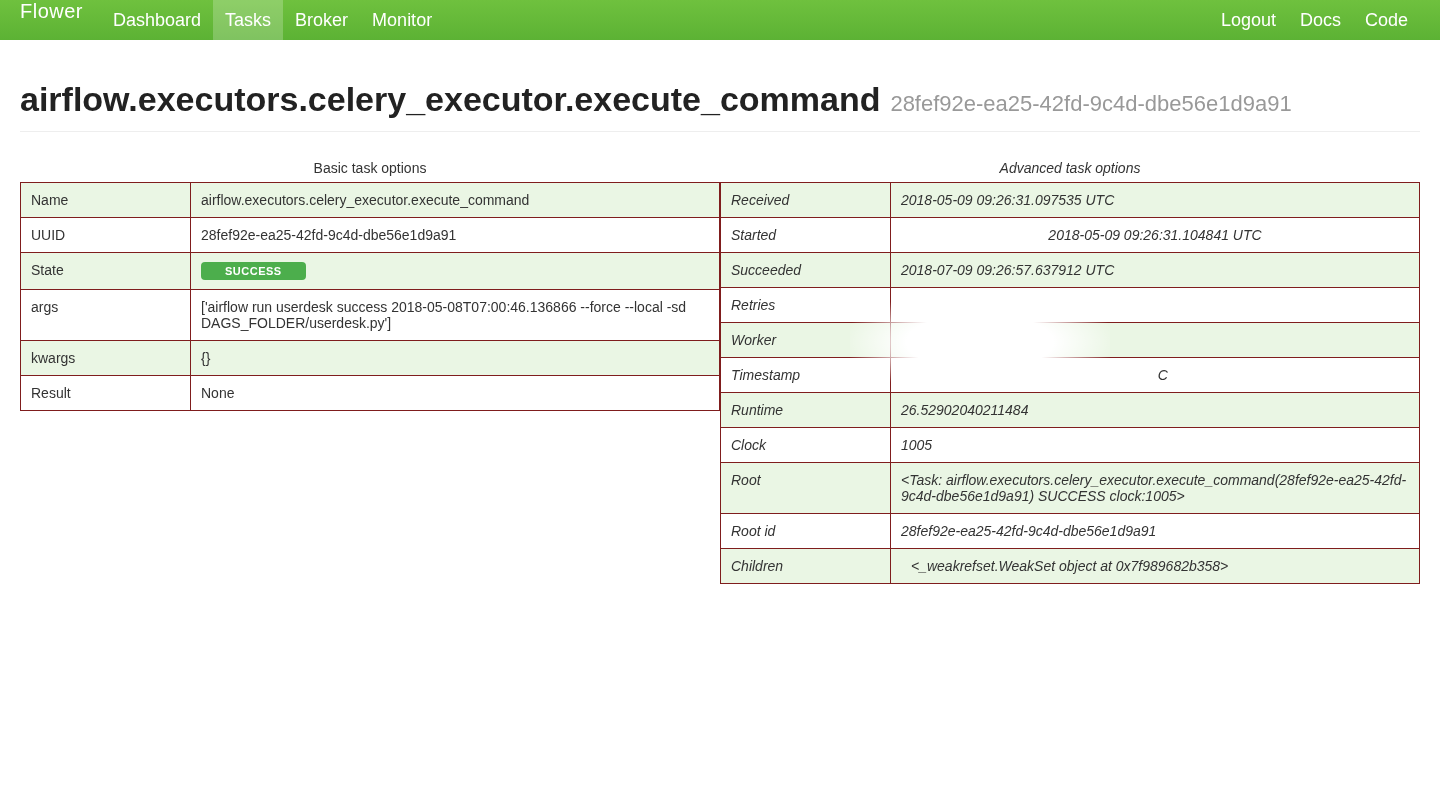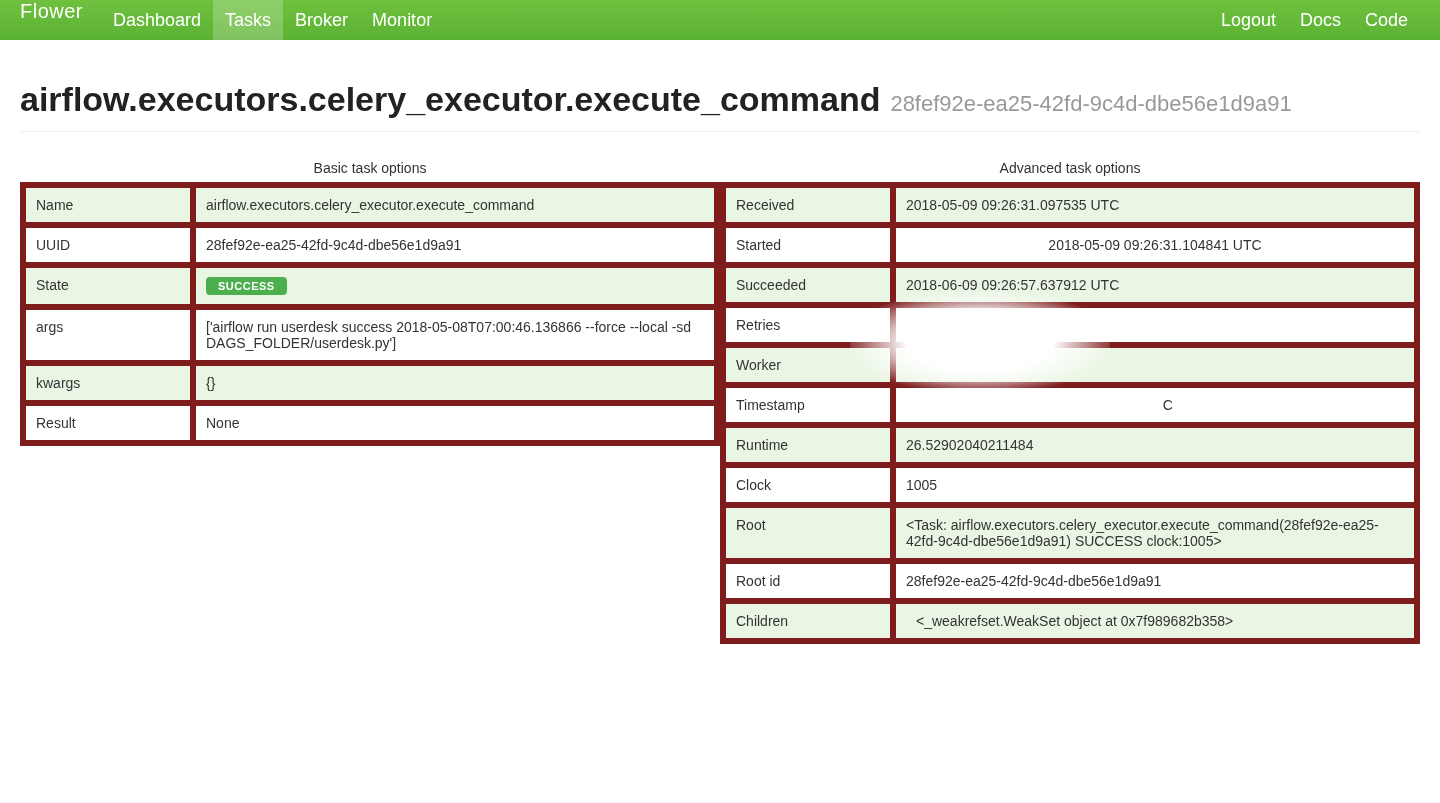--- a/index.html
+++ b/index.html
@@ -73,35 +73,35 @@
     border: 1px solid #ddd;
     position: relative;
   }
   table tr:nth-child(odd) td {
     background: #eaf6e4;
   }
   table tr:nth-child(even) td {
     background: #fff;
   }
   table td {
-    border: 6px solid #7f1d1d;
+    border: 1px solid #7f1d1d;
     padding: 9px 10px;
     vertical-align: top;
     font-size: 14px;
     color: #333;
   }
   table td:first-child { width: 170px; }
   .badge-success {
     display: inline-block;
     background: #4cae4c;
     color: #fff;
     font-weight: 700;
     font-size: 11px;
     letter-spacing: 0.5px;
-    padding: 3px 12px;
+    padding: 3px 24px;
     border-radius: 4px;
   }
   .blur-oval {
     position: absolute;
     width: 260px;
     height: 100px;
     background: radial-gradient(ellipse at center, #ffffff 0%, #ffffff 40%, rgba(255,255,255,0) 75%);
     pointer-events: none;
   }
 </style>
@@ -154,35 +154,35 @@
               <td>kwargs</td>
               <td style="white-space: pre-wrap;">{}</td>
             </tr>
             <tr>
               <td>Result</td>
               <td style="white-space: pre-wrap;">None</td>
             </tr>
           </tbody>
         </table>
     </div>
-    <div class="col" style="position:relative;">
+    <div class="col" style="position:relative;font-style:italic;">
       <div class="table-caption">Advanced task options</div>
       <table>
           <tbody id="advanced-body">
             <tr>
               <td>Received</td>
               <td style="white-space: pre-wrap;">2018-05-09 09:26:31.097535 UTC</td>
             </tr>
             <tr>
               <td>Started</td>
               <td style="white-space: pre-wrap; text-align: center;">2018-05-09 09:26:31.104841 UTC</td>
             </tr>
             <tr>
               <td>Succeeded</td>
-              <td style="white-space: pre-wrap;">2018-06-09 09:26:57.637912 UTC</td>
+              <td style="white-space: pre-wrap;">2018-07-09 09:26:57.637912 UTC</td>
             </tr>
             <tr>
               <td>Retries</td>
               <td style="white-space: pre-wrap;"></td>
             </tr>
             <tr>
               <td>Worker</td>
               <td style="white-space: pre-wrap;"></td>
             </tr>
             <tr>

